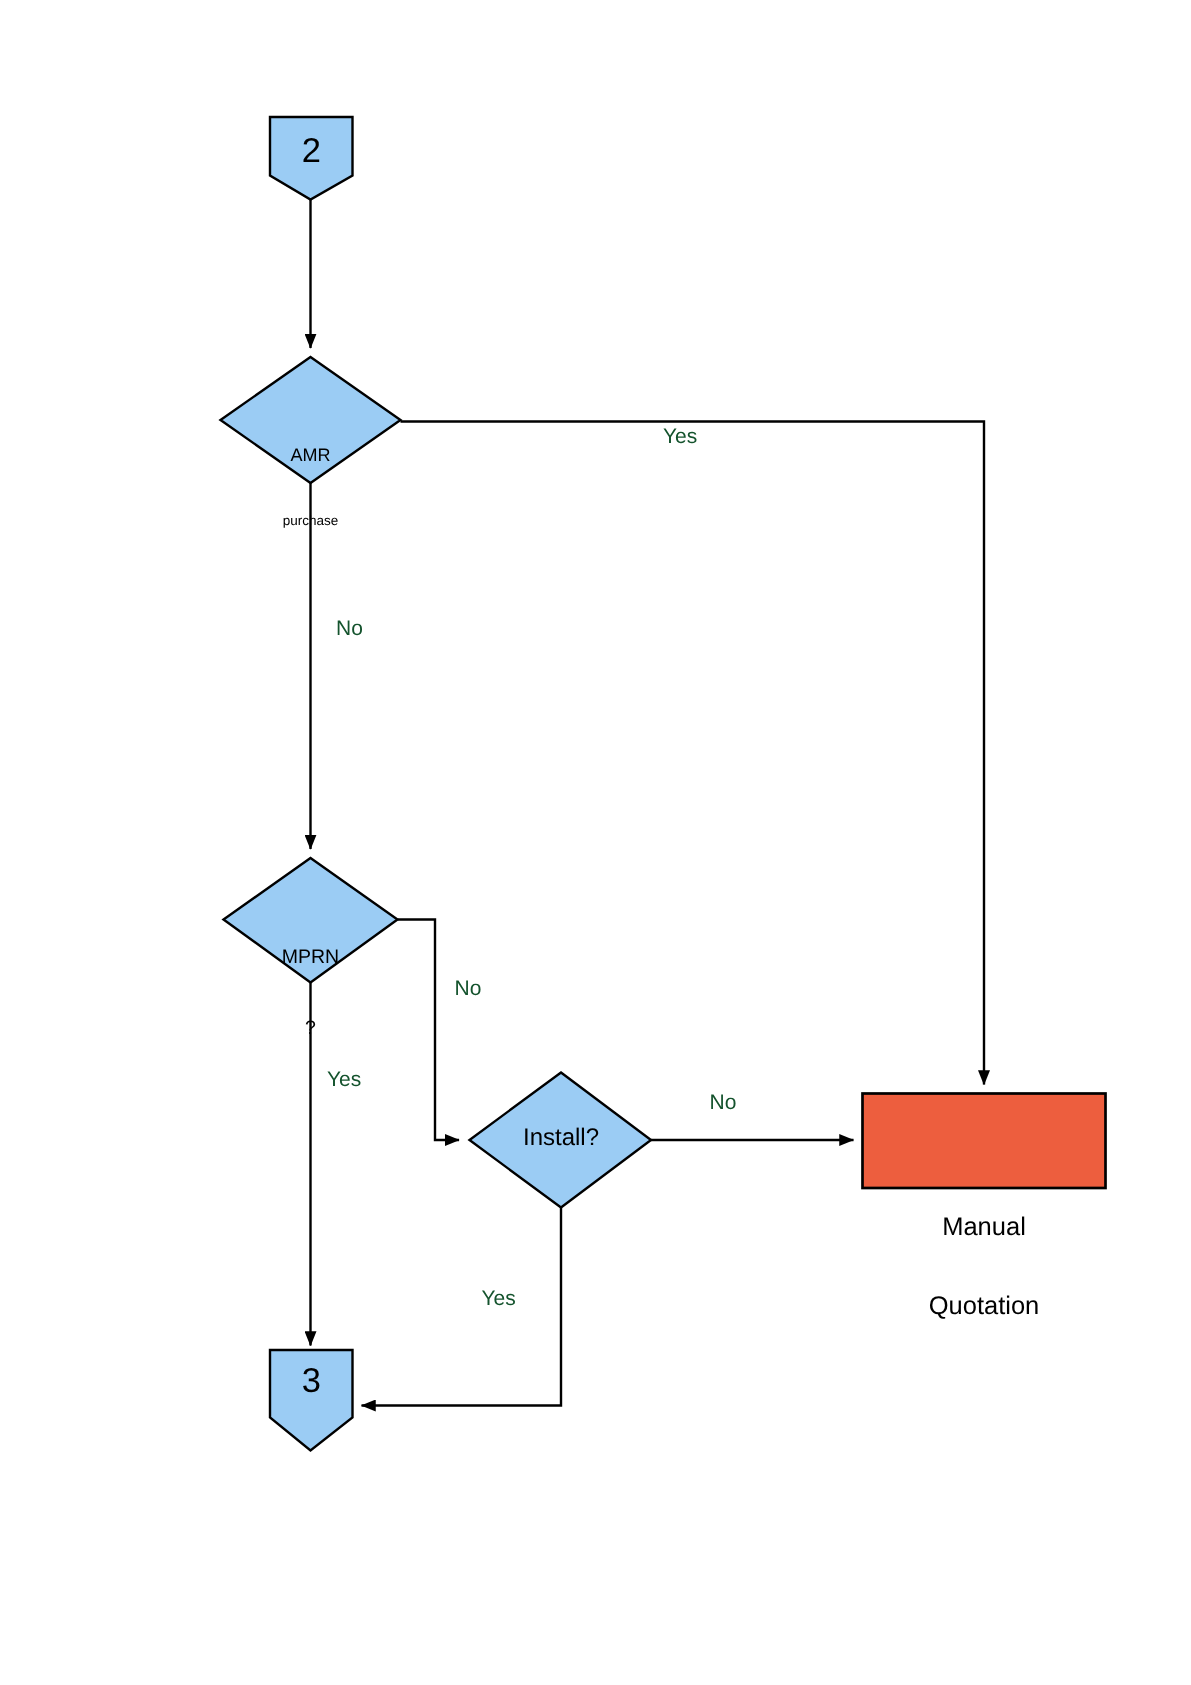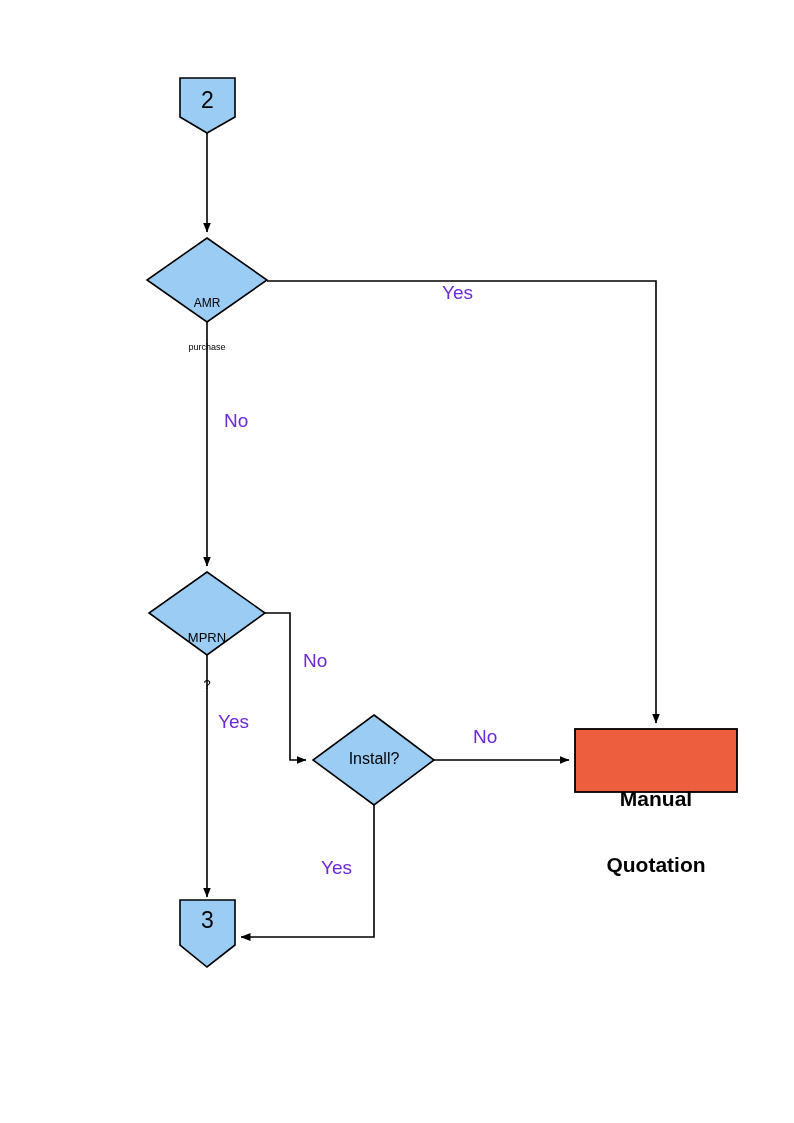--- a/index.html
+++ b/index.html
@@ -30,22 +30,22 @@
   }
   .node-label {
     position: absolute;
     text-align: center;
     line-height: 1.05;
     pointer-events: none;
     white-space: pre;
   }
   .edge-label {
     position: absolute;
-    font-size: 19px;
-    color: #6d28d9;
+    font-size: 14px;
+    color: #14532d;
     white-space: pre;
   }
   .lbl-connector-2 {
     left: 180px; top: 88px; width: 55px;
     font-size: 23px;
   }
   .lbl-connector-3 {
     left: 180px; top: 908px; width: 55px;
     font-size: 23px;
   }
@@ -57,23 +57,22 @@
   .lbl-mprn {
     left: 157px; top: 597px; width: 100px;
   }
   .lbl-mprn .line1 { font-size: 13px; display: block; }
   .lbl-mprn .line2 { font-size: 13px; display: block; }
   .lbl-install {
     left: 324px; top: 751px; width: 100px;
     font-size: 16px;
   }
   .lbl-manual {
-    left: 576px; top: 744px; width: 160px;
-    font-size: 21px;
-    font-weight: bold;
+    left: 576px; top: 773px; width: 160px;
+    font-size: 17px;
   }
   .lbl-manual .line1 { display: block; }
   .lbl-manual .line2 { display: block; }
 </style>
 </head>
 <body>
 
 <div id="flow-canvas">
 
   <svg id="flow-svg" viewBox="0 0 794 1123" xmlns="http://www.w3.org/2000/svg">

